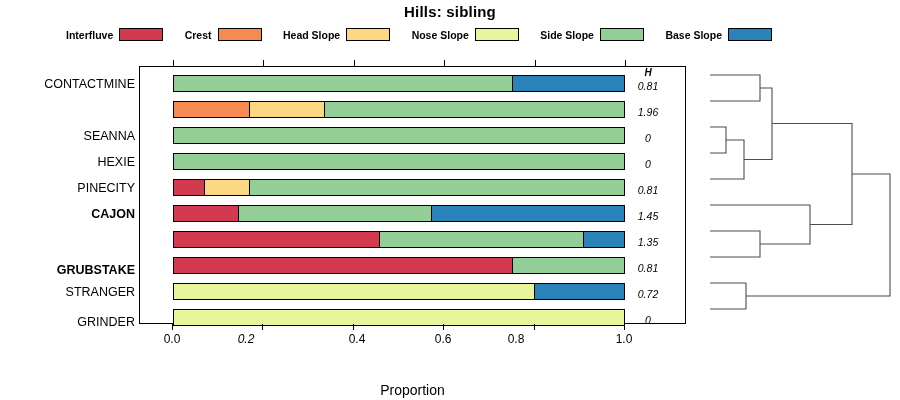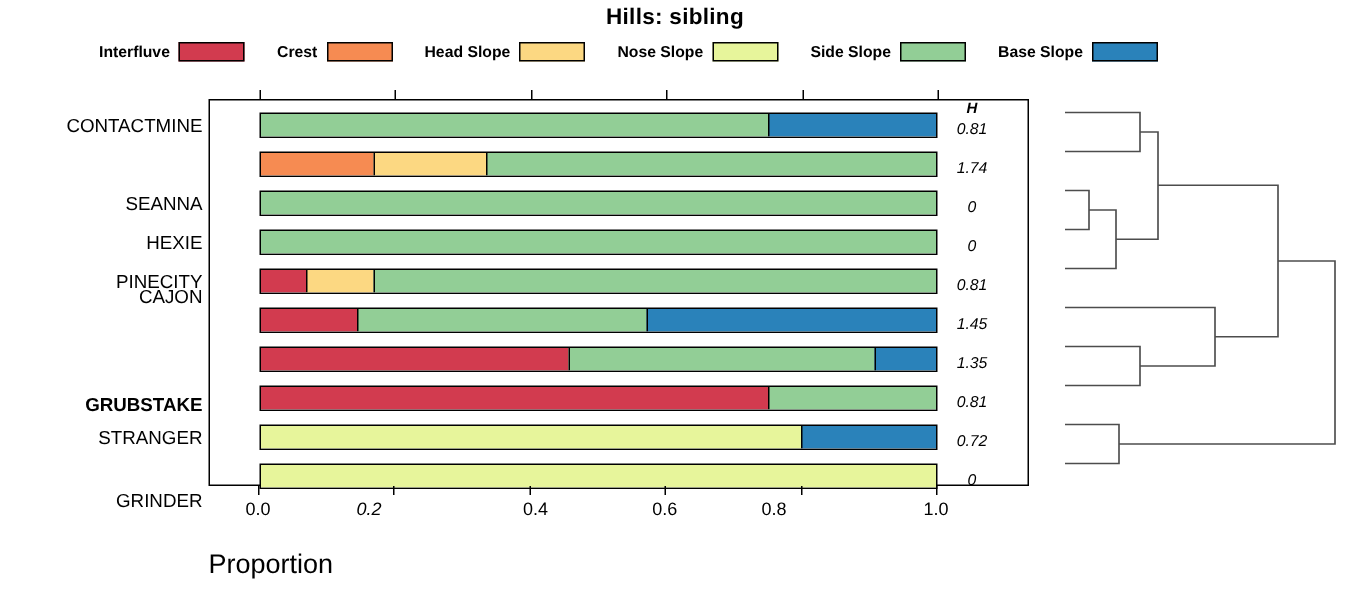--- a/index.html
+++ b/index.html
@@ -72,22 +72,22 @@
   .seg + .seg{border-left:1.4px solid #000;}
 
   
   .xaxis{position:absolute;left:139px;top:324px;width:547px;height:1px;}
   .xtick{position:absolute;top:0;width:1px;height:6px;background:#000;}
   .xticklabel{
     position:absolute;top:8px;font-size:12px;transform:translateX(-50%);
     white-space:nowrap;
   }
   .xaxis-title{
-    position:absolute;left:139px;top:366px;width:547px;text-align:left;
-    font-size:18px;
+    position:absolute;left:139px;top:382px;width:547px;text-align:center;
+    font-size:14px;
   }
 
   
   .toptick{position:absolute;width:1px;height:6px;background:#000;top:60px;}
 
   
   .dendro{position:absolute;left:700px;top:60px;width:198px;height:270px;}
 </style>
 </head>
 <body>
@@ -121,24 +121,24 @@
         <span class="legend-label">Base Slope</span>
         <span class="legend-swatch" style="background: rgb(42, 130, 186);"></span>
       </div>
     </div>
 
   <div class="ylabels" id="ylabels">
       <div class="ylabel" style="top: 12px;">CONTACTMINE</div>
       <div class="ylabel" style="top: 64px;">SEANNA</div>
       <div class="ylabel" style="top: 90px;">HEXIE</div>
       <div class="ylabel" style="top: 116px;">PINECITY</div>
-      <div class="ylabel" style="top: 126px;">CAJON</div>
+      <div class="ylabel" style="top: 142px; font-weight: bold;">CAJON</div>
       <div class="ylabel bold" style="top: 198px;">GRUBSTAKE</div>
       <div class="ylabel" style="top: 220px;">STRANGER</div>
-      <div class="ylabel" style="top: 262px; text-align: right;">GRINDER</div>
+      <div class="ylabel" style="top: 250px; text-align: right;">GRINDER</div>
     </div>
 
   <div class="ncol" id="ncol">
       <div class="hdr">N</div>
       <div class="val" style="top: 14px;">4</div>
       <div class="val" style="top: 40px;">6</div>
       <div class="val" style="top: 66px;">3</div>
       <div class="val" style="top: 92px;">3</div>
       <div class="val" style="top: 118px;">30</div>
       <div class="val" style="top: 144px;">14</div>
@@ -199,21 +199,21 @@
         <div class="seg" style="flex: 0 0 20%; background: rgb(42, 130, 186);"></div>
       </div>
       <div class="bar" style="left: 173px; top: 309px; width: 452px; height: 17px;">
         <div class="seg" style="flex: 0 0 100%; background: rgb(231, 245, 155);"></div>
       </div>
     </div>
 
   <div class="hcol" id="hcol">
       <div class="hdr">H</div>
       <div class="val" style="top: 14px;">0.81</div>
-      <div class="val" style="top: 40px;">1.74</div>
+      <div class="val" style="top: 40px;">1.96</div>
       <div class="val" style="top: 66px;">0</div>
       <div class="val" style="top: 92px;">0</div>
       <div class="val" style="top: 118px;">0.81</div>
       <div class="val" style="top: 144px;">1.45</div>
       <div class="val" style="top: 170px;">1.35</div>
       <div class="val" style="top: 196px;">0.81</div>
       <div class="val" style="top: 222px;">0.72</div>
       <div class="val" style="top: 248px;">0</div>
     </div>
 

